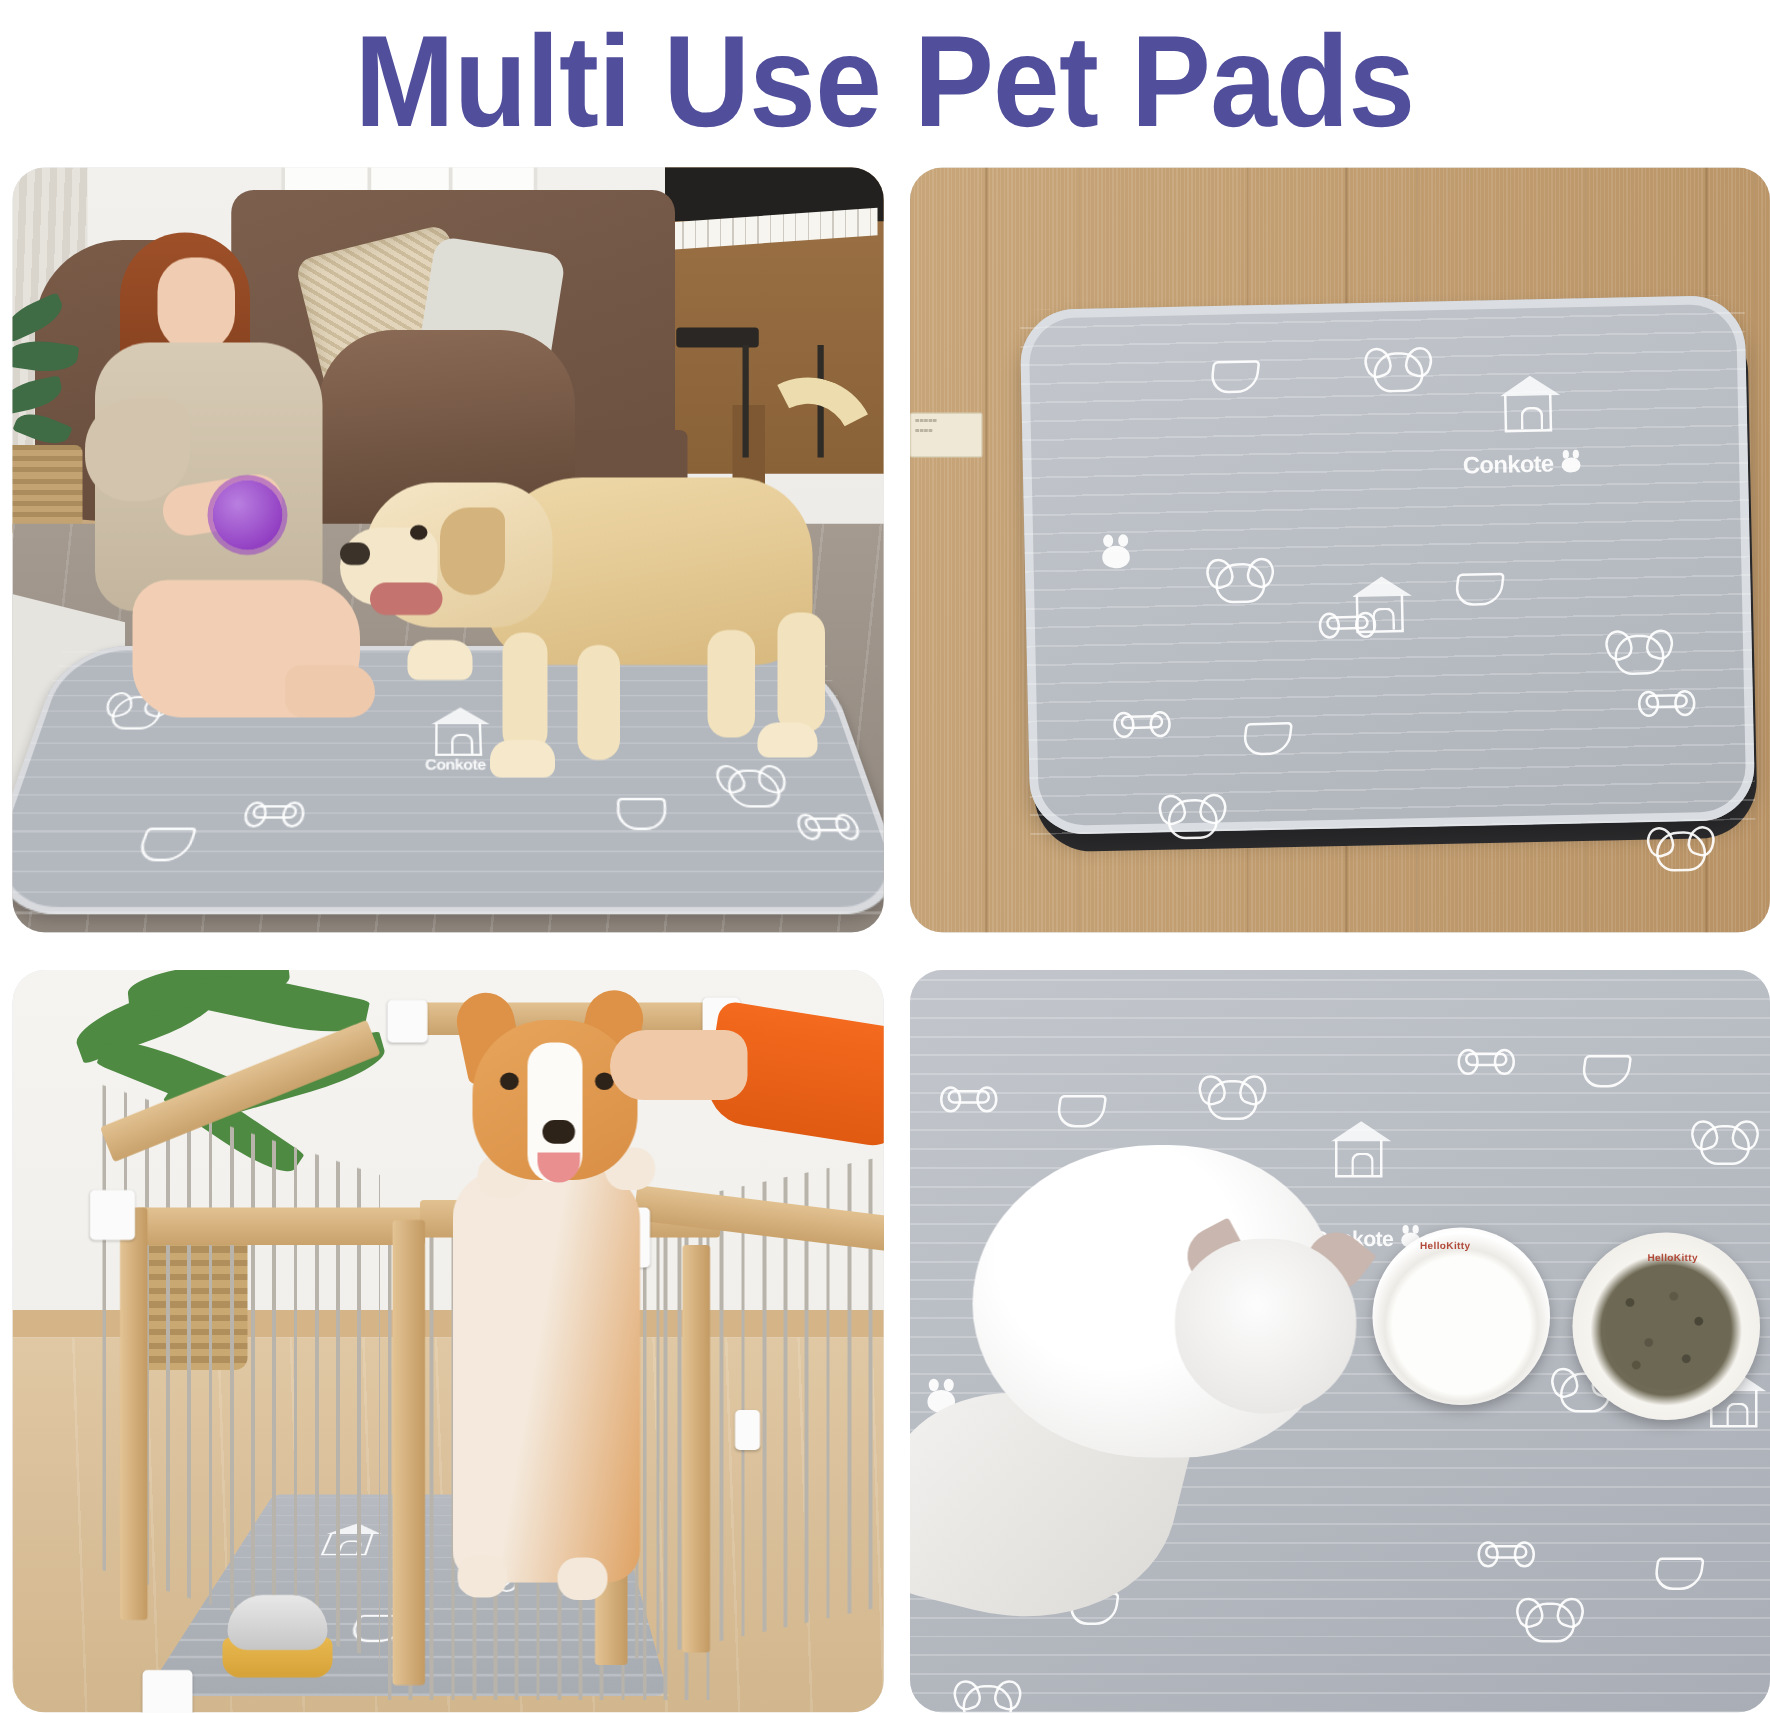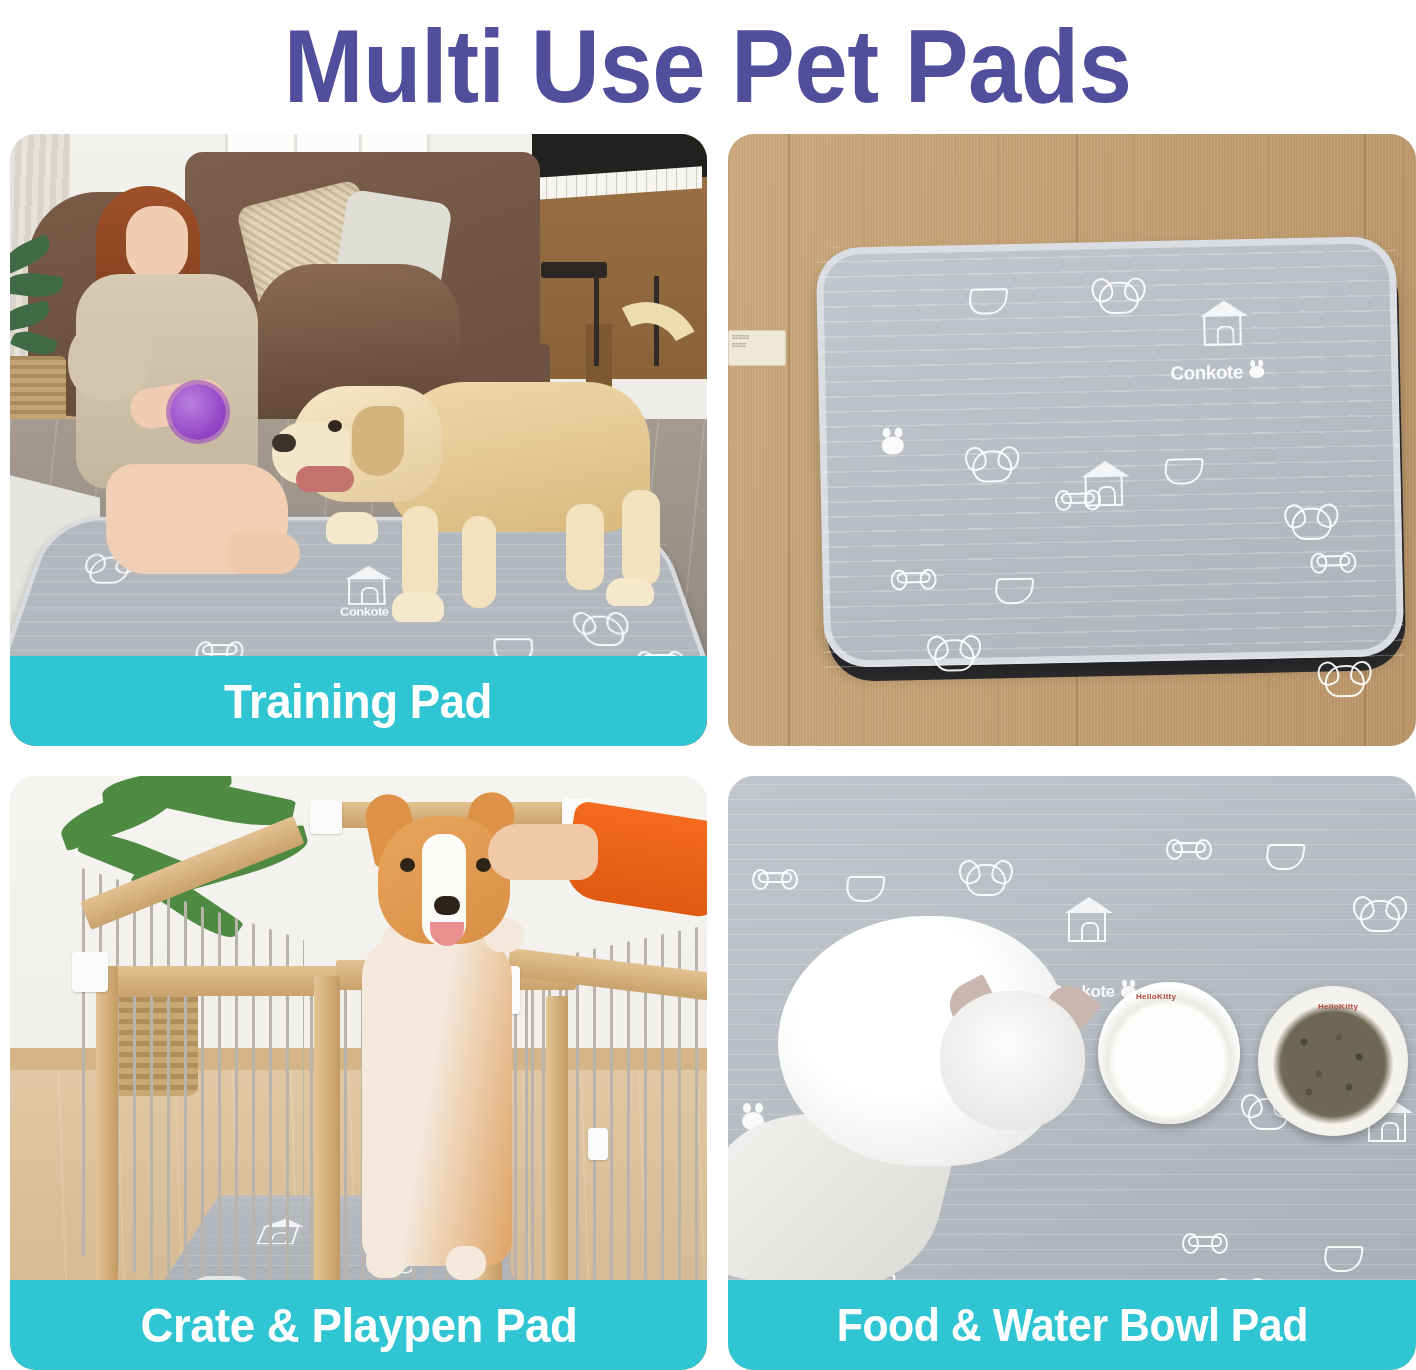--- a/index.html
+++ b/index.html
@@ -535,23 +535,20 @@
       <div class="paw p1-paw" style="left:316px;top:378px;width:52px;height:32px;"></div>
       <div class="paw p1-paw" style="left:382px;top:458px;width:52px;height:30px;"></div>
       <div class="paw p1-paw" style="left:596px;top:444px;width:48px;height:28px;"></div>
       <div class="p1-dog-head"></div>
       <div class="p1-dog-ear"></div>
       <div class="p1-dog-snout"></div>
       <div class="p1-dog-mouth"></div>
       <div class="p1-dog-nose"></div>
       <div class="p1-dog-eye"></div>
     </div>
-    <div class="caption">
-      <span>Training Pad</span>
-    </div>
   </div>
 
   <div class="panel">
     <div class="scene">
       <div class="p2-floor"></div>
       <div class="p2-floor-line" style="left:60px;"></div>
       <div class="p2-floor-line" style="left:348px;"></div>
       <div class="p2-floor-line" style="left:636px;"></div>
 
       <div class="p2-tag">≡≡≡≡≡<br>≡≡≡≡</div>
@@ -642,23 +639,20 @@
       <div class="p3-corgi-eye" style="left:390px;top:82px;"></div>
       <div class="p3-corgi-eye" style="left:466px;top:82px;"></div>
       <div class="p3-corgi-nose"></div>
       <div class="p3-corgi-tongue"></div>
 
       <div class="p3-sleeve"></div>
       <div class="p3-hand"></div>
 
       <div class="p3-bowl-base"></div>
       <div class="p3-bowl"></div>
-    </div>
-    <div class="caption">
-      <span>Crate &amp; Playpen Pad</span>
     </div>
   </div>
 
   <div class="panel">
     <div class="scene">
       <div class="p4-pad">
         <div class="pad-waves"></div>
 
         <div class="motif m-bone" style="left:30px;  top:96px;"></div>
         <div class="motif m-bowl" style="left:118px; top:100px;"></div>
@@ -689,18 +683,15 @@
       <div class="p4-cat-ear" style="left:318px;top:210px;transform:rotate(38deg);"></div>
       <div class="p4-cat-head"></div>
 
       <div class="p4-bowl p4-bowl-milk"></div>
       <div class="bowl-rim-text" style="left:408px;top:216px;">HelloKitty</div>
 
       <div class="p4-bowl p4-bowl-food"></div>
       <div class="p4-kibble"></div>
       <div class="bowl-rim-text" style="left:590px;top:226px;">HelloKitty</div>
     </div>
-    <div class="caption cap-wide">
-      <span>Food &amp; Water Bowl Pad</span>
-    </div>
   </div>
 
 </div>
 
 </body></html>

